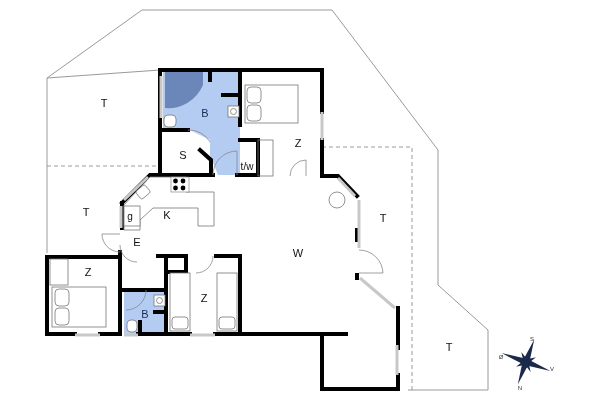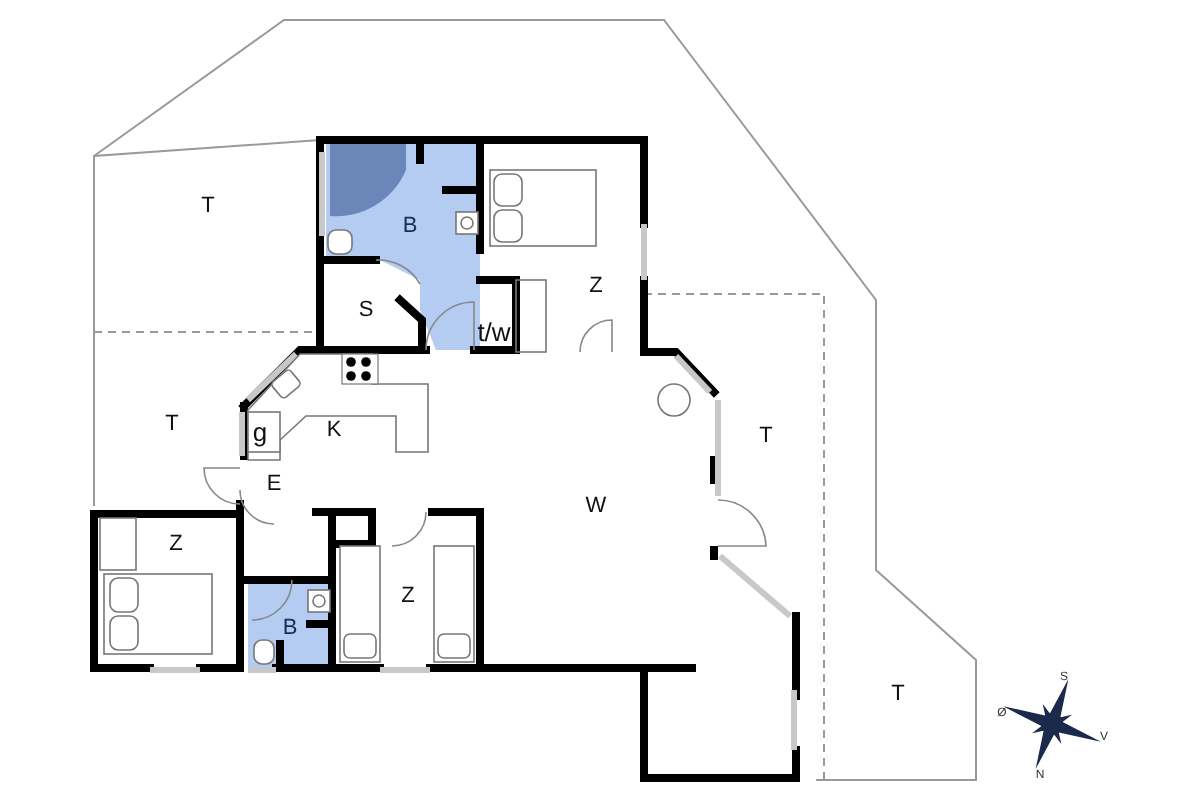--- a/index.html
+++ b/index.html
@@ -1,19 +1,19 @@
 <!DOCTYPE html>
 <html><head>
 <meta charset="utf-8">
 <style>
   html, body { margin:0; padding:0; background:#ffffff; }
   body { width:600px; height:400px; overflow:hidden; font-family:"Liberation Sans", sans-serif; }
   #plan { position:absolute; left:0; top:0; width:600px; height:400px; }
   .lbl { position:absolute; font-size:11px; color:#111; transform:translate(-50%,-50%); white-space:nowrap; }
-  .lbl.small { font-size:13px; }
+  .lbl.small { font-size:10px; }
   .cmp { position:absolute; font-size:6px; color:#333; transform:translate(-50%,-50%); }
 </style>
 </head>
 <body>
 
 <svg id="plan" viewBox="0 0 600 400" xmlns="http://www.w3.org/2000/svg">
 
   <g fill="none" stroke="#9a9a9a" stroke-width="1">
     <polyline points="160,70 47,78 47,253"></polyline>
     <polyline points="47,78 142,10 332,10 438,150 438,285 488,330 488,390 408,390"></polyline>

